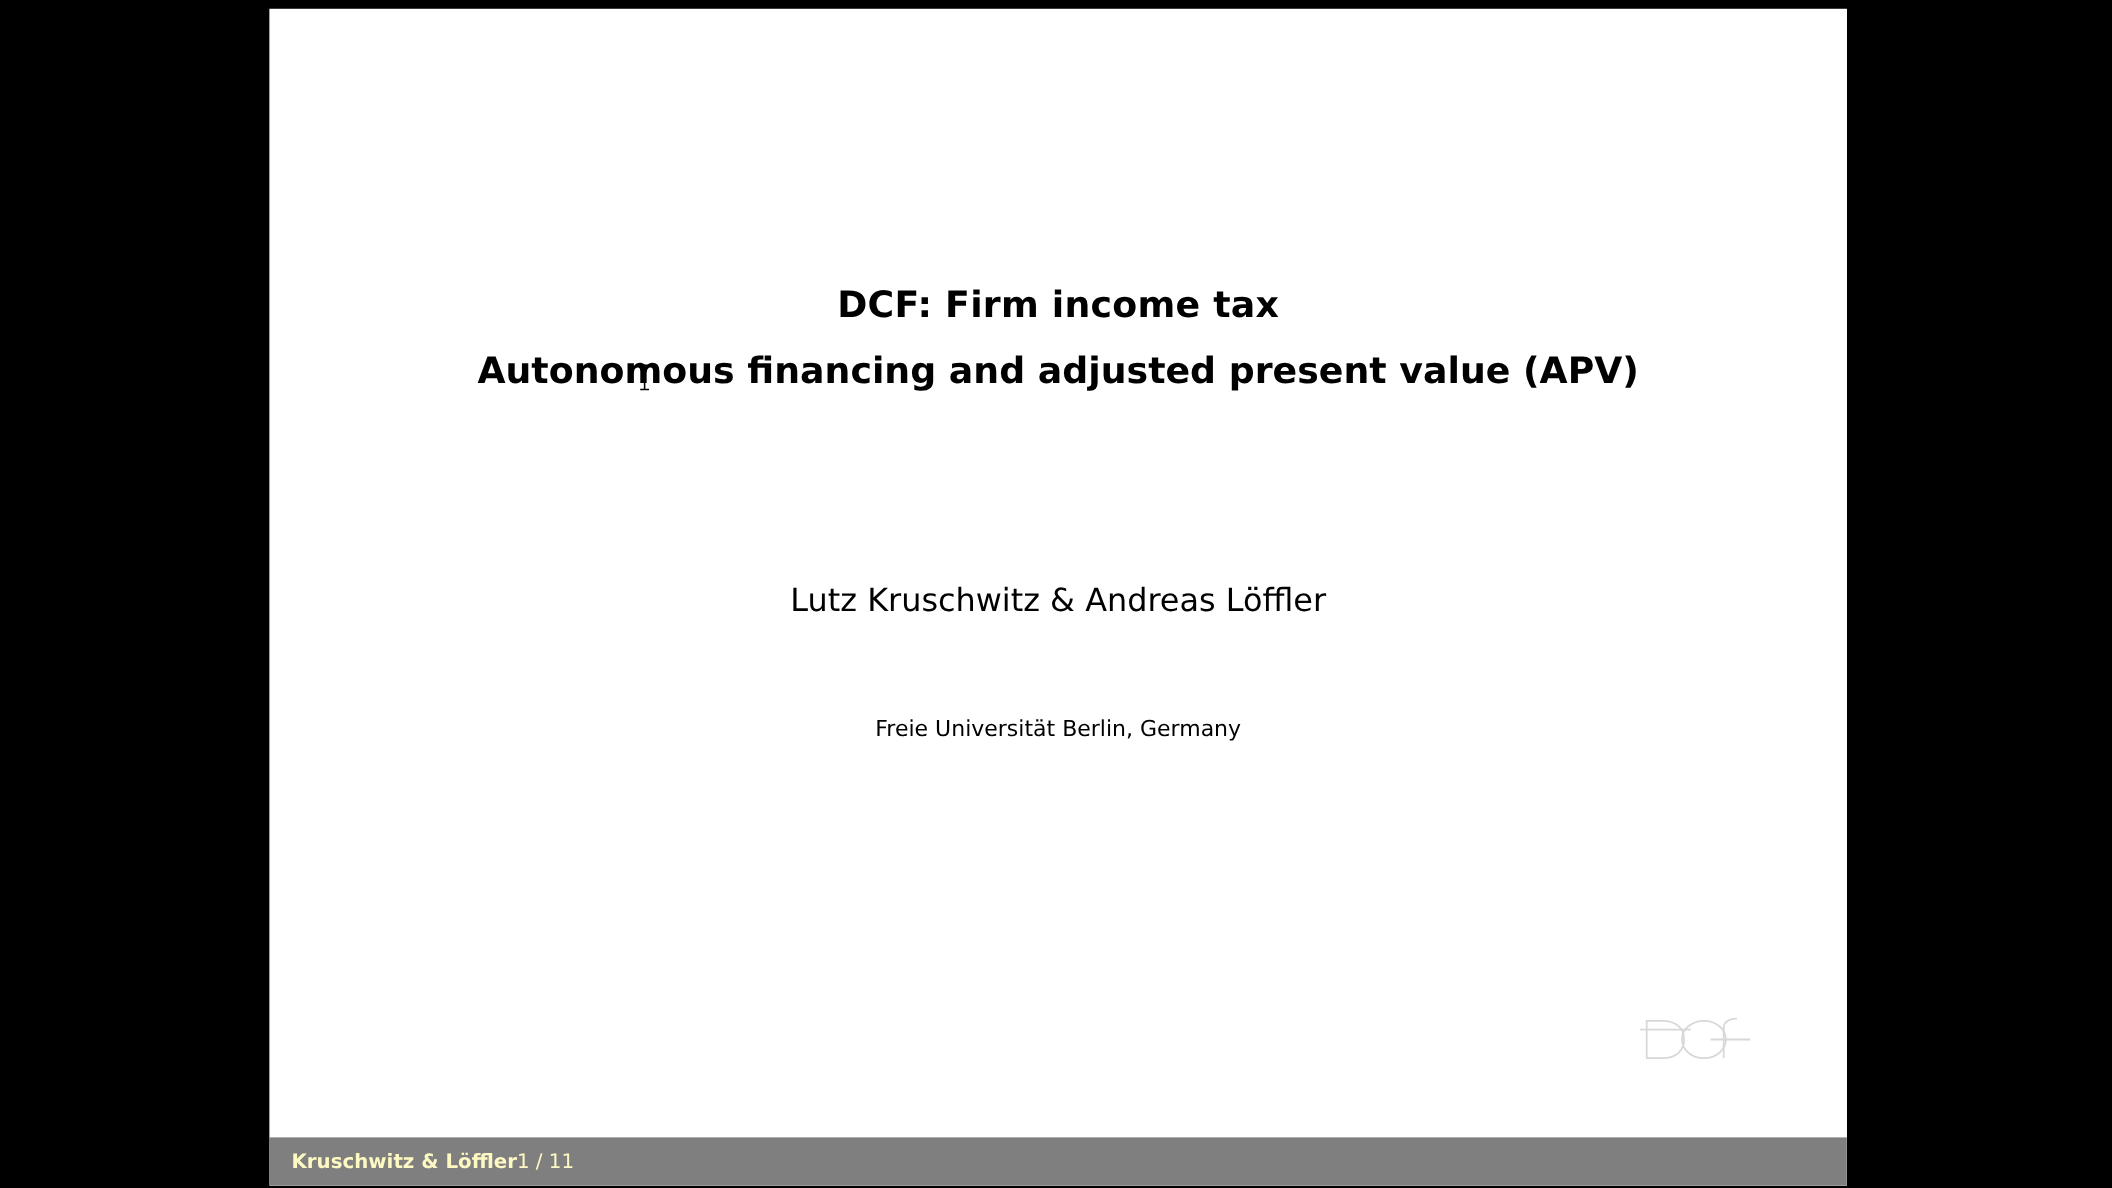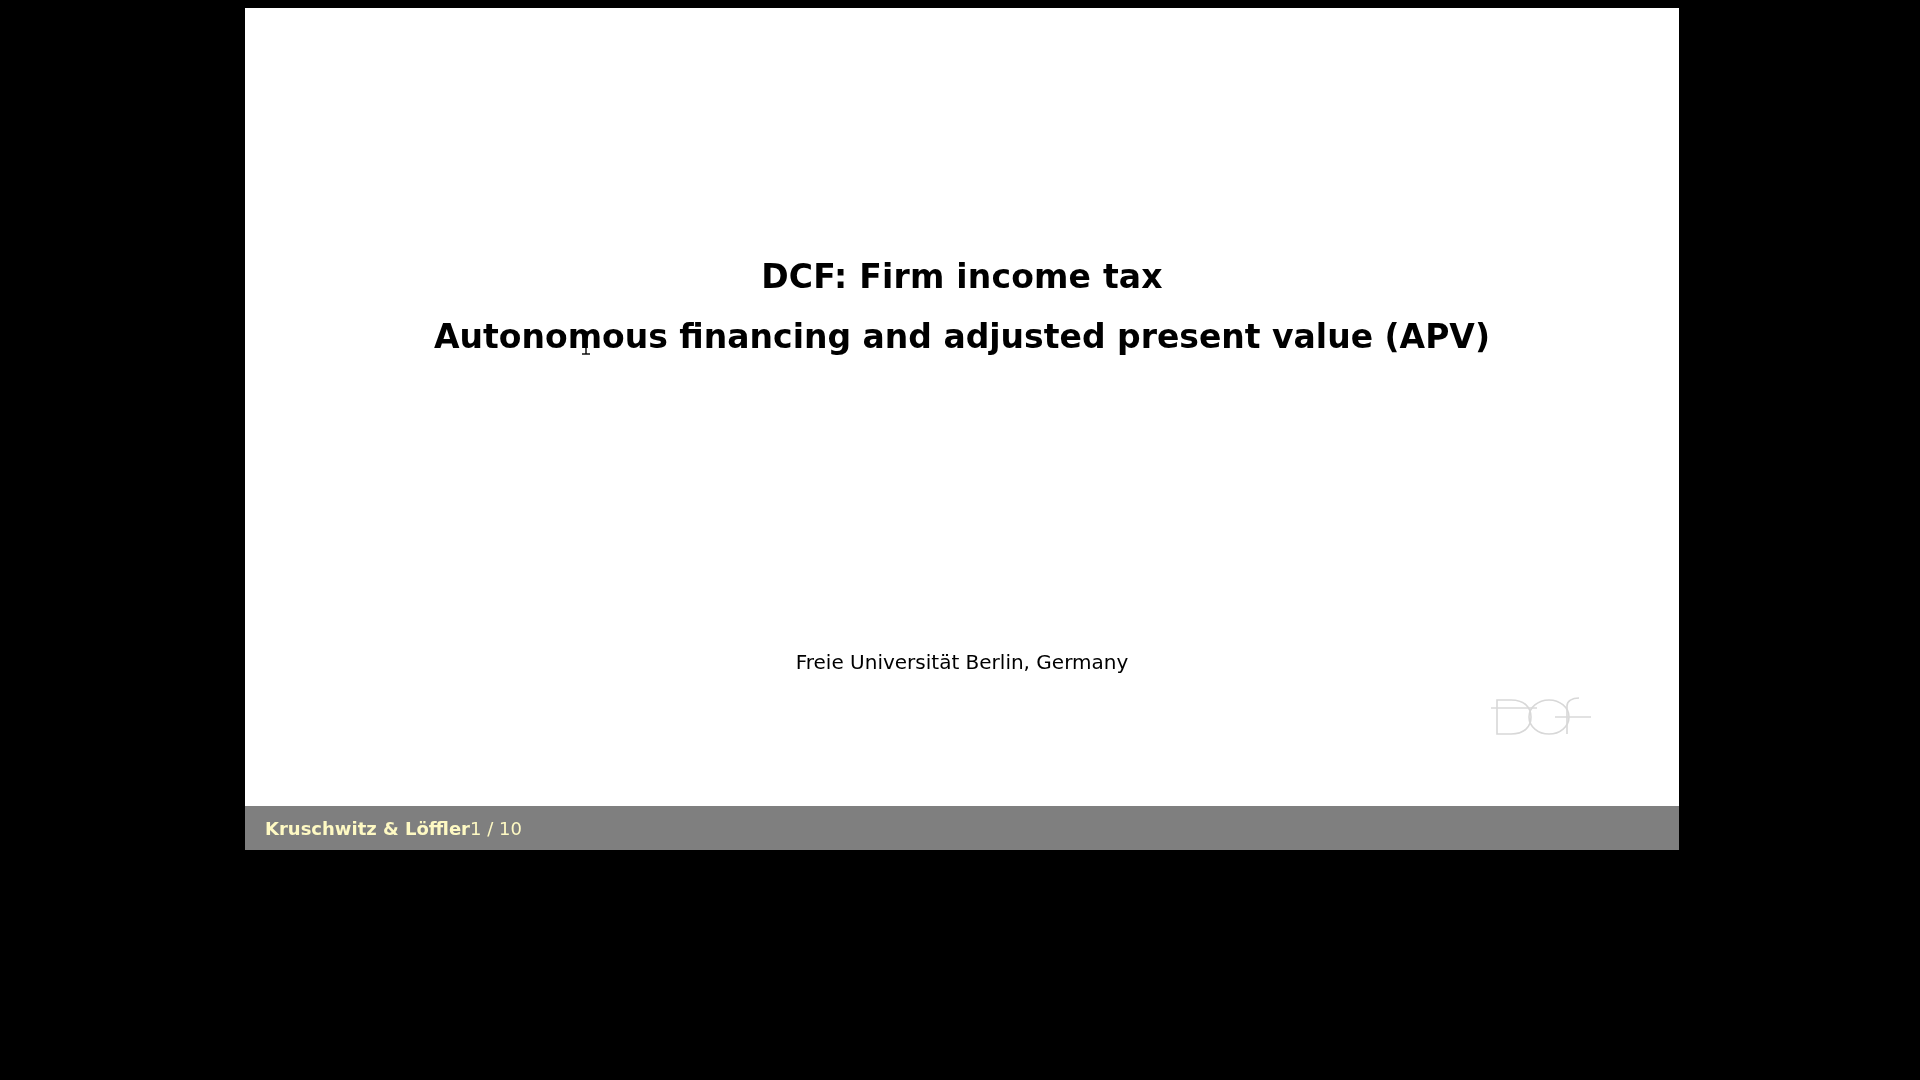--- a/index.html
+++ b/index.html
@@ -18,21 +18,21 @@
     height: 1080px;
     background: #000000;
   }
 
   
   #slide {
     position: absolute;
     left: 245px;
     top: 8px;
     width: 1434px;
-    height: 842px;
+    height: 1070px;
     background: #ffffff;
     overflow: hidden;
   }
 
   #slide-body {
     position: absolute;
     left: 0;
     top: 0;
     right: 0;
     bottom: 44px;
@@ -148,20 +148,21 @@
 
   <div id="slide">
 
     <div id="slide-body">
 
       <div class="title-block">
         <div class="title-line-1">DCF: Firm income tax</div>
         <div class="title-line-2">Autonomous financing and adjusted present value (APV)</div>
       </div>
 
+      <div class="authors">Lutz Kruschwitz &amp; Andreas Löffler</div>
 
       <div class="institute">Freie Universität Berlin, Germany</div>
 
       <div id="logo">
         <svg width="120" height="64" viewBox="0 0 120 64" xmlns="http://www.w3.org/2000/svg">
           <g fill="none" stroke="#d8d8d8" stroke-width="1.6">
 
             <path d="M10 16 L10 50 L24 50 C38 50 44 42 44 33 C44 24 38 16 24 16 Z"></path>
 
             <ellipse cx="62" cy="33" rx="20" ry="17"></ellipse>
@@ -170,21 +171,21 @@
             <path d="M68 33 L104 33"></path>
             <path d="M4 24 L50 24"></path>
           </g>
         </svg>
       </div>
 
     </div>
 
     <div id="statusbar">
       <span class="sb-left">Kruschwitz &amp; Löffler</span>
-      <span class="sb-right">1 / 10</span>
+      <span class="sb-right">1 / 11</span>
     </div>
 
   </div>
 
   <div id="cursor">
     <svg width="14" height="26" viewBox="0 0 14 26" xmlns="http://www.w3.org/2000/svg">
       <g stroke="#000000" stroke-width="1.4" fill="none">
         <path d="M3 2 L11 2"></path>
         <path d="M7 2 L7 24"></path>
         <path d="M3 24 L11 24"></path>

